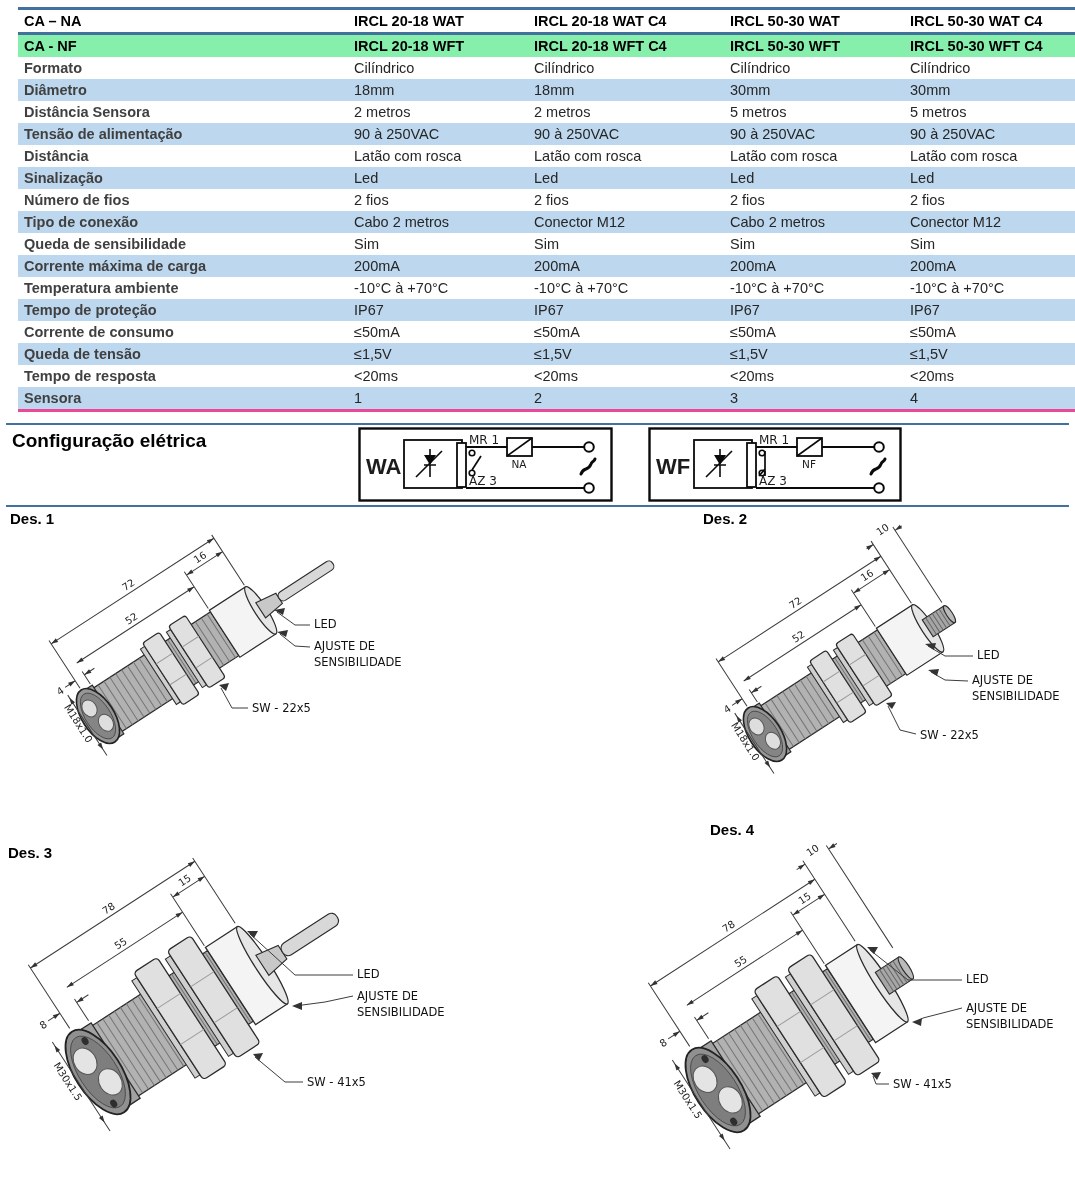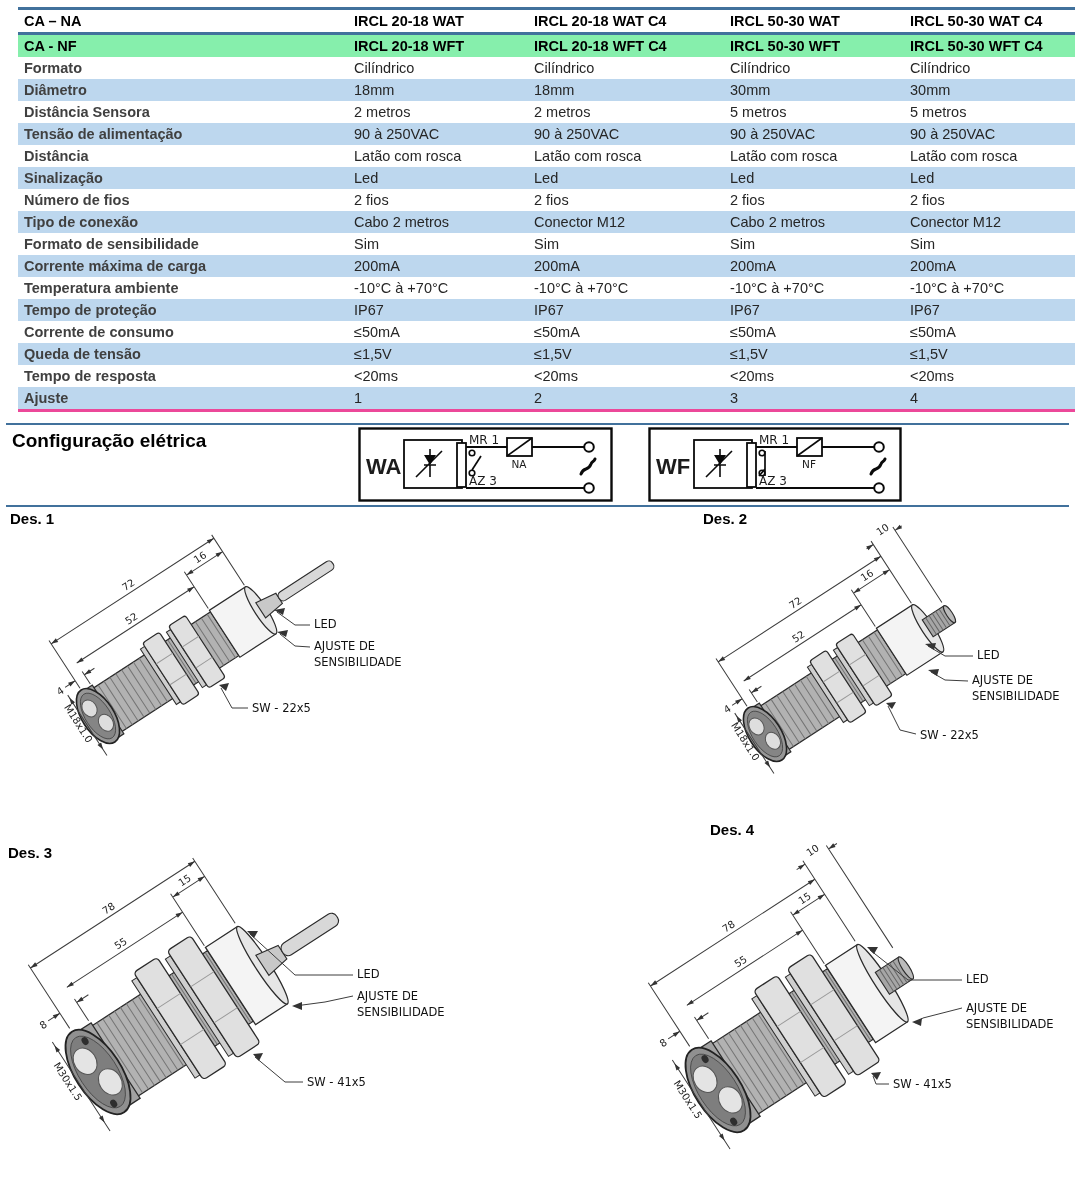--- a/index.html
+++ b/index.html
@@ -110,21 +110,21 @@
         <td>2 fios</td>
       </tr>
     <tr>
         <th>Tipo de conexão</th>
         <td>Cabo 2 metros</td>
         <td>Conector M12</td>
         <td>Cabo 2 metros</td>
         <td>Conector M12</td>
       </tr>
     <tr>
-        <th>Formato de sensibilidade</th>
+        <th>Queda de sensibilidade</th>
         <td>Sim</td>
         <td>Sim</td>
         <td>Sim</td>
         <td>Sim</td>
       </tr>
     <tr>
         <th>Corrente máxima de carga</th>
         <td>200mA</td>
         <td>200mA</td>
         <td>200mA</td>
@@ -159,21 +159,21 @@
         <td>≤1,5V</td>
       </tr>
     <tr>
         <th>Tempo de resposta</th>
         <td>&lt;20ms</td>
         <td>&lt;20ms</td>
         <td>&lt;20ms</td>
         <td>&lt;20ms</td>
       </tr>
     <tr>
-        <th>Ajuste</th>
+        <th>Sensora</th>
         <td>1</td>
         <td>2</td>
         <td>3</td>
         <td>4</td>
       </tr>
   </tbody>
 </table>
 
 <div class="config-band">
   <div class="config-title">Configuração elétrica</div>

